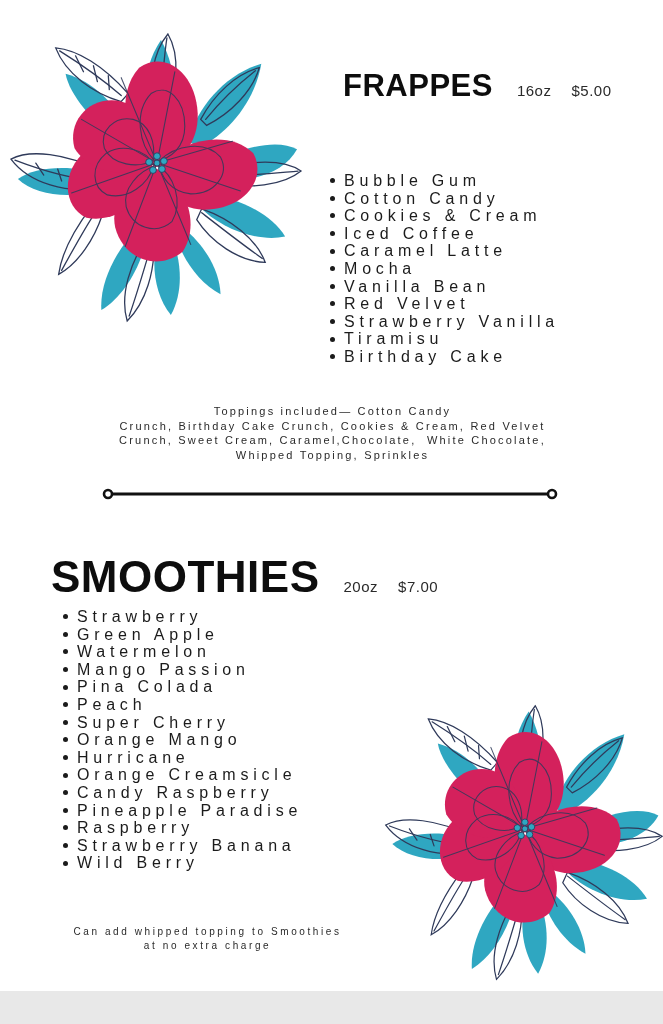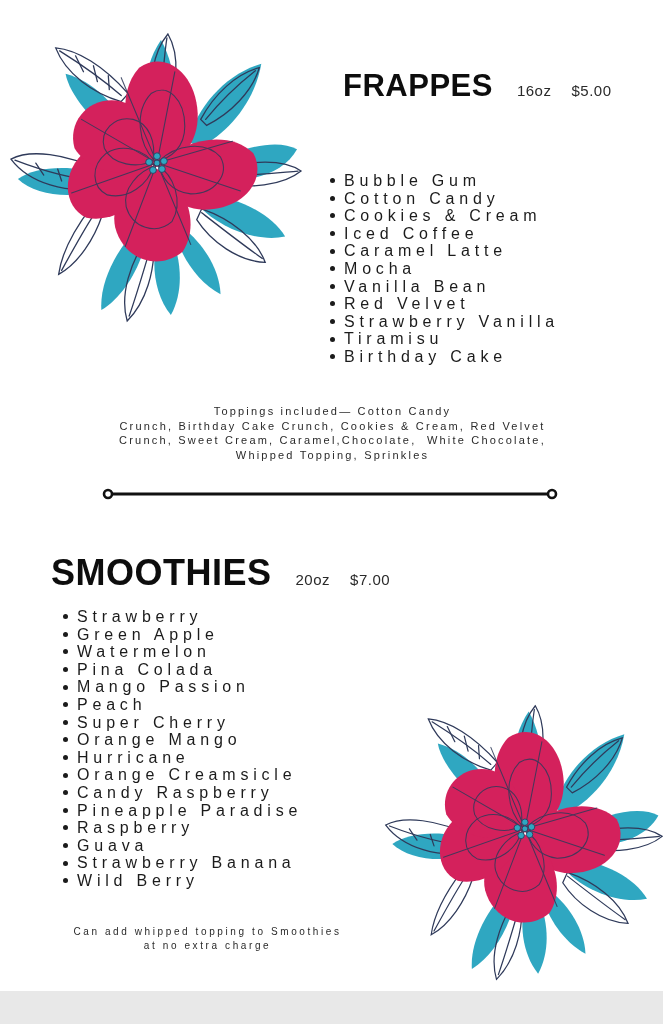--- a/index.html
+++ b/index.html
@@ -28,21 +28,21 @@
     white-space:nowrap;
   }
   .frappes-header{left:343px;top:68px;}
   .smoothies-header{left:51px;top:552px;}
   .section-title{
     font-weight:bold;
     font-size:31px;
     letter-spacing:0.5px;
     color:#0d0d0d;
   }
-  .smoothies-header .section-title{font-size:36px;}
+  .smoothies-header .section-title{font-size:44px;}
   .size-price{
     display:flex;gap:20px;
     font-size:15px;
     color:#2a2a2a;
     letter-spacing:0.5px;
   }
 
   .menu-list{
     position:absolute;
     list-style:none;
@@ -204,31 +204,30 @@
     <div class="size-price">
       <span>20oz</span>
       <span>$7.00</span>
     </div>
   </div>
 
   <ul class="menu-list smoothies-list">
     <li>Strawberry</li>
     <li>Green Apple</li>
     <li>Watermelon</li>
+    <li>Mango Passion</li>
     <li>Pina Colada</li>
-    <li>Mango Passion</li>
     <li>Peach</li>
     <li>Super Cherry</li>
     <li>Orange Mango</li>
     <li>Hurricane</li>
     <li>Orange Creamsicle</li>
     <li>Candy Raspberry</li>
     <li>Pineapple Paradise</li>
     <li>Raspberry</li>
-    <li>Guava</li>
     <li>Strawberry Banana</li>
     <li>Wild Berry</li>
   </ul>
 
   <div class="note smoothies-note">
     <div class="note-line">Can add whipped topping to Smoothies</div>
     <div class="note-line">at no extra charge</div>
   </div>
 
 </div>

